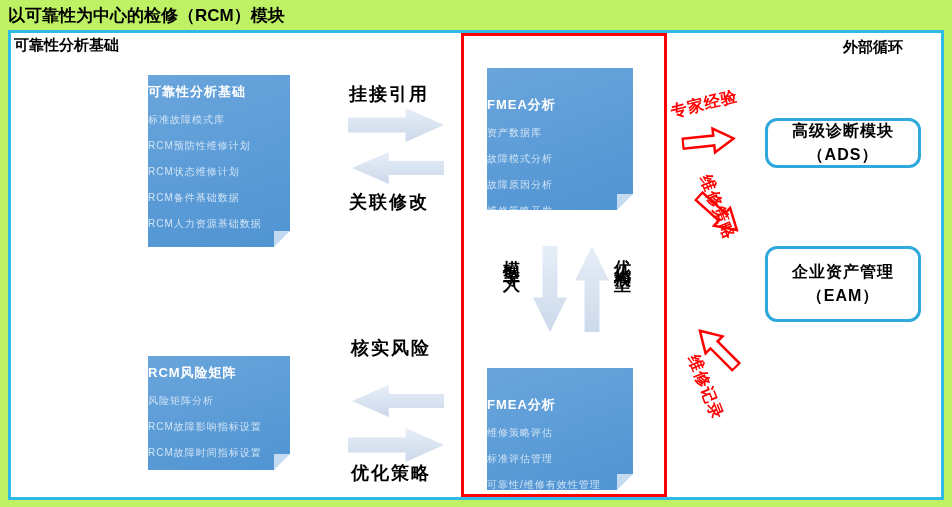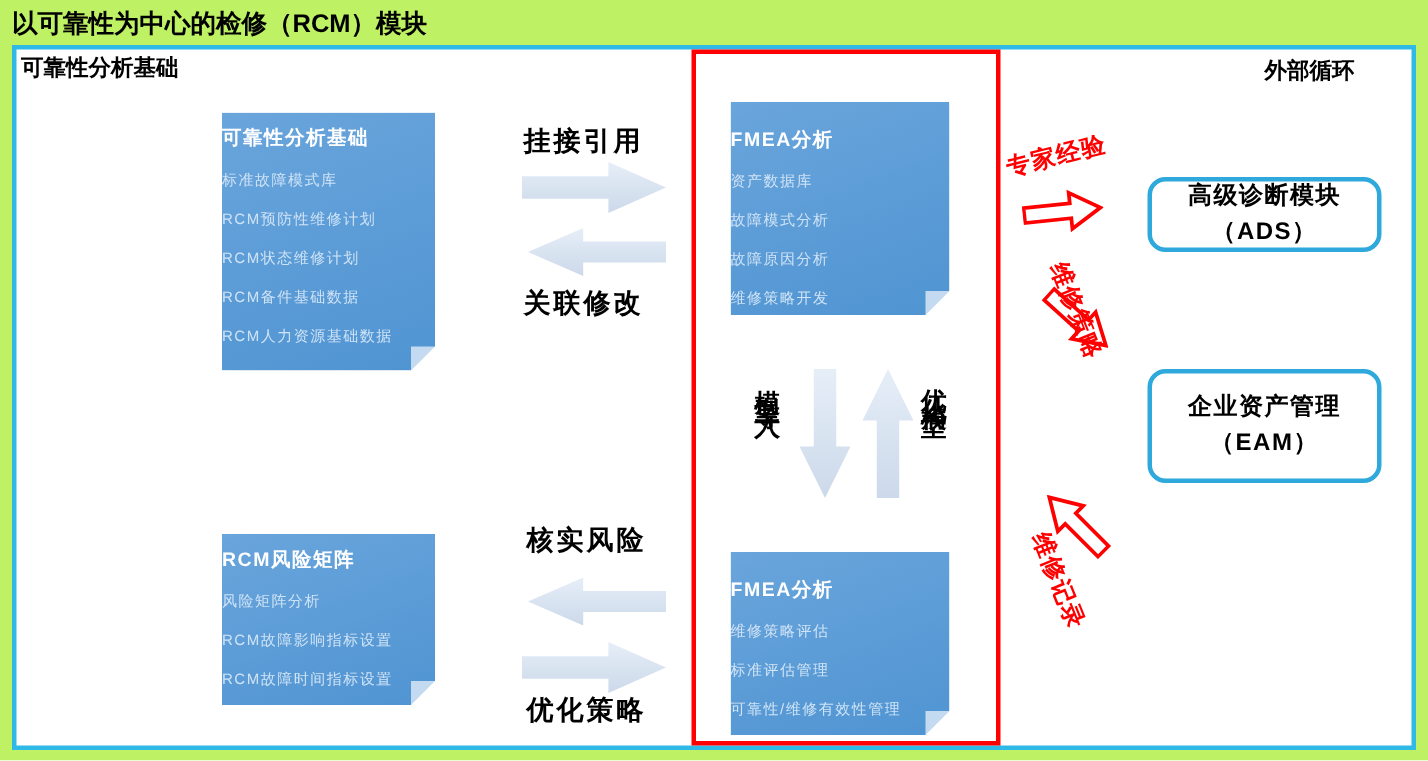--- a/index.html
+++ b/index.html
@@ -19,39 +19,39 @@
   .module { position:absolute; background:linear-gradient(160deg,#6aa5dc,#4f94d2); color:#fff;
             clip-path:polygon(0 0,100% 0,100% calc(100% - 16px),calc(100% - 16px) 100%,0 100%);
             filter:drop-shadow(2px 3px 3px rgba(0,0,0,0.3)); z-index:5; text-align:left; }
   .module .fold { position:absolute; right:0; bottom:0; width:16px; height:16px; background:#c4daf0; }
   .module-title { font-size:13px; font-weight:bold; margin-top:8px; letter-spacing:1px; }
   .module-item { font-size:10px; color:#cfe3f6; margin-top:12px; letter-spacing:1px; }
   .mod-foundation { left:148px; top:75px; width:142px; height:172px; }
   .mod-risk { left:148px; top:356px; width:142px; height:114px; }
   .mod-fmea { left:487px; top:68px; width:146px; height:142px; }
   .mod-ram { left:487px; top:368px; width:146px; height:122px; }
-  .mod-fmea .module-title, .mod-ram .module-title { margin-top:16px; }
+  .mod-fmea .module-title, .mod-ram .module-title { margin-top:28px; }
 
   
   .soft-arrow { position:absolute; background:linear-gradient(#e6eef8,#ccd9ea); z-index:2; }
   .ar-right { clip-path:polygon(0 28%,60% 28%,60% 0,100% 50%,60% 100%,60% 72%,0 72%); }
   .ar-left { clip-path:polygon(100% 28%,40% 28%,40% 0,0 50%,40% 100%,40% 72%,100% 72%); }
   .ar-down { clip-path:polygon(28% 0,72% 0,72% 60%,100% 60%,50% 100%,0 60%,28% 60%); }
   .ar-up { clip-path:polygon(50% 0,100% 40%,72% 40%,72% 100%,28% 100%,28% 40%,0 40%); }
   .a1 { left:348px; top:108px; width:96px; height:34px; }
   .a2 { left:352px; top:152px; width:92px; height:32px; }
   .a3 { left:352px; top:385px; width:92px; height:32px; }
   .a4 { left:348px; top:428px; width:96px; height:34px; }
   .a5 { left:533px; top:246px; width:34px; height:86px; z-index:4; }
   .a6 { left:575px; top:246px; width:34px; height:86px; z-index:4; }
 
   .flow-label { position:absolute; font-size:18px; font-weight:bold; color:#000; letter-spacing:2px; z-index:4; }
   .fl-link { left:349px; top:82px; }
   .fl-modify { left:349px; top:190px; }
-  .fl-verify { left:351px; top:348px; }
+  .fl-verify { left:351px; top:336px; }
   .fl-optstrat { left:351px; top:461px; }
   .flow-label-v { position:absolute; font-size:17px; font-weight:bold; color:#000; writing-mode:vertical-rl; text-orientation:upright; letter-spacing:5px; z-index:4; }
   .fl-import { left:500px; top:246px; }
   .fl-optmodel { left:611px; top:246px; }
 
   
   .red-arrow { position:absolute; z-index:4; transform-origin:center; }
   .ra1 { left:682px; top:126px; transform:rotate(-6deg); }
   .ra2 { left:690px; top:198px; transform:rotate(42deg); }
   .ra3 { left:692px; top:330px; transform:rotate(225deg); }

